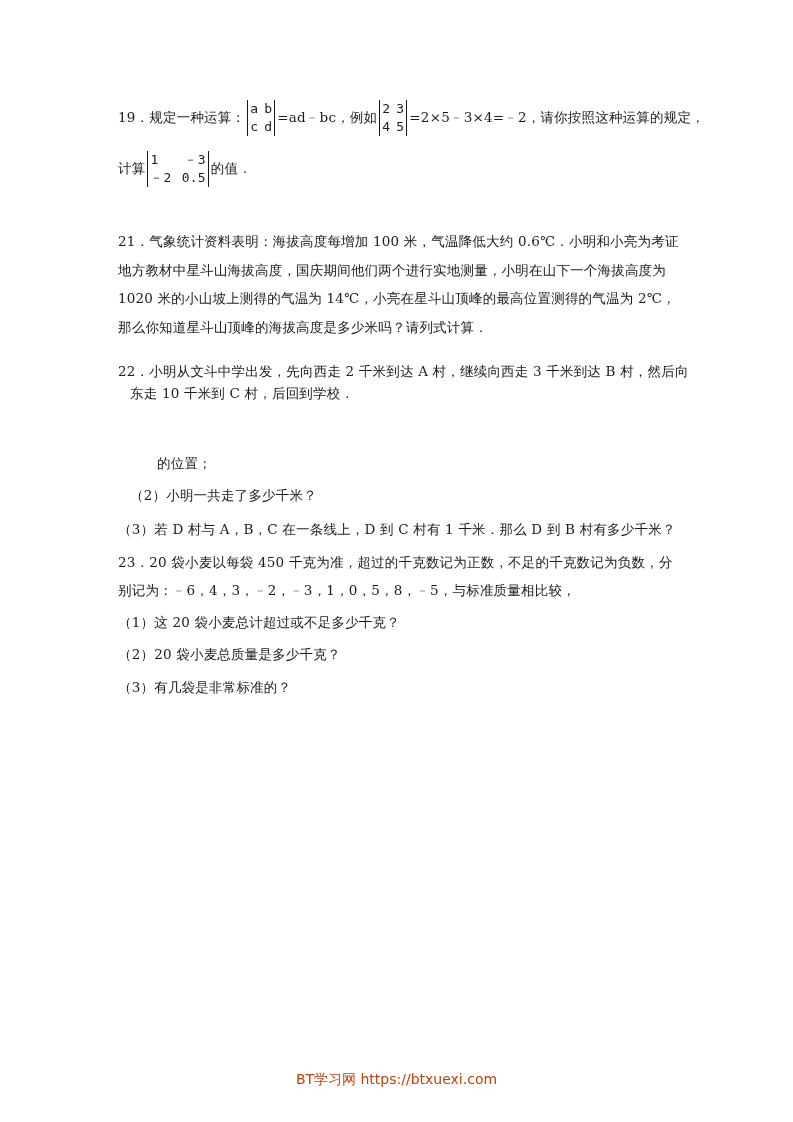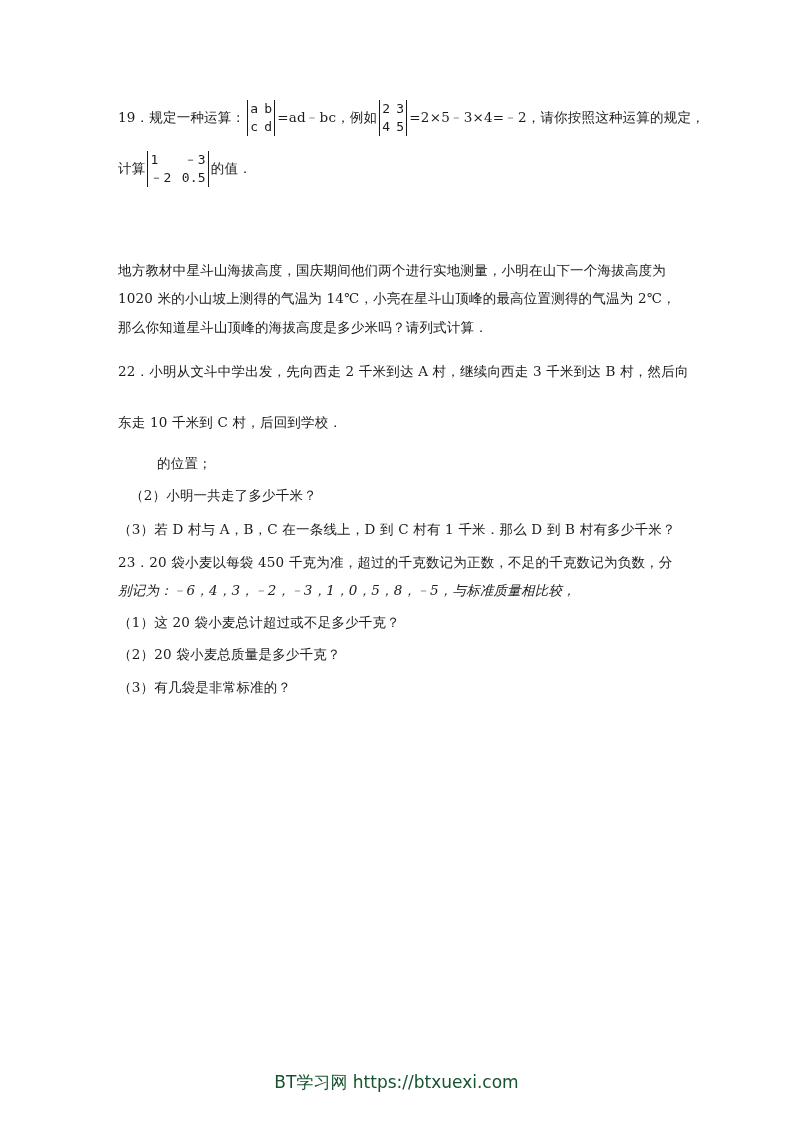--- a/index.html
+++ b/index.html
@@ -20,21 +20,21 @@
       font-family: "DejaVu Sans Mono", "Liberation Mono", monospace;
       font-size: 13px; line-height: 18px;
     }
     .det .row { display: flex; justify-content: space-between; gap: 6px; }
     .det.wide .row { gap: 10px; }
     .det span { display: inline-block; }
     sup.small { font-size: 7px; vertical-align: super; }
     .footer {
       position: absolute; top: 1071px; left: 0; width: 793px; text-align: center;
       font-family: "DejaVu Sans", "Liberation Sans", sans-serif;
-      font-size: 17px; color: #14532d;
+      font-size: 14px; color: #c2410c;
     }
   </style>
 </head>
 <body>
 
 <div class="page">
 
   <div class="line" style="top:100px;">
     <span>19．规定一种运算：</span><span class="det">
       <div class="row">
@@ -64,30 +64,31 @@
           <span>﹣3</span>
         </div>
       <div class="row">
           <span>﹣2</span>
           <span>0.5</span>
         </div>
     </span><span>的值．</span>
   </div>
 
 
+  <div class="line" style="top:232px;">21．气象统计资料表明：海拔高度每增加 100 米，气温降低大约 0.6℃．小明和小亮为考证</div>
   <div class="line" style="top:261px;">地方教材中星斗山海拔高度，国庆期间他们两个进行实地测量，小明在山下一个海拔高度为</div>
   <div class="line" style="top:289px;">1020 米的小山坡上测得的气温为 14℃，小亮在星斗山顶峰的最高位置测得的气温为 2℃，</div>
   <div class="line" style="top:318px;">那么你知道星斗山顶峰的海拔高度是多少米吗？请列式计算．</div>
 
   <div class="line" style="top:362px;">22．小明从文斗中学出发，先向西走 2 千米到达 A 村，继续向西走 3 千米到达 B 村，然后向</div>
-  <div class="line" style="top:413px;">东走 10 千米到 C 村，后回到学校．</div>
+  <div class="line" style="top:384px;margin-left:12px;">东走 10 千米到 C 村，后回到学校．</div>
   <div class="line" style="top:454px;margin-left:39px;">的位置；</div>
   <div class="line" style="top:486px;margin-left:12px;">（2）小明一共走了多少千米？</div>
   <div class="line" style="top:520px;">（3）若 D 村与 A，B，C 在一条线上，D 到 C 村有 1 千米．那么 D 到 B 村有多少千米？</div>
 
   <div class="line" style="top:553px;">23．20 袋小麦以每袋 450 千克为准，超过的千克数记为正数，不足的千克数记为负数，分</div>
-  <div class="line" style="top:581px;font-style:italic;">别记为：﹣6，4，3，﹣2，﹣3，1，0，5，8，﹣5，与标准质量相比较，</div>
+  <div class="line" style="top:581px;">别记为：﹣6，4，3，﹣2，﹣3，1，0，5，8，﹣5，与标准质量相比较，</div>
   <div class="line" style="top:613px;">（1）这 20 袋小麦总计超过或不足多少千克？</div>
   <div class="line" style="top:645px;">（2）20 袋小麦总质量是多少千克？</div>
   <div class="line" style="top:678px;">（3）有几袋是非常标准的？</div>
 
   <div class="footer">BT学习网 https://btxuexi.com</div>
 </div>
 
 </body></html>

